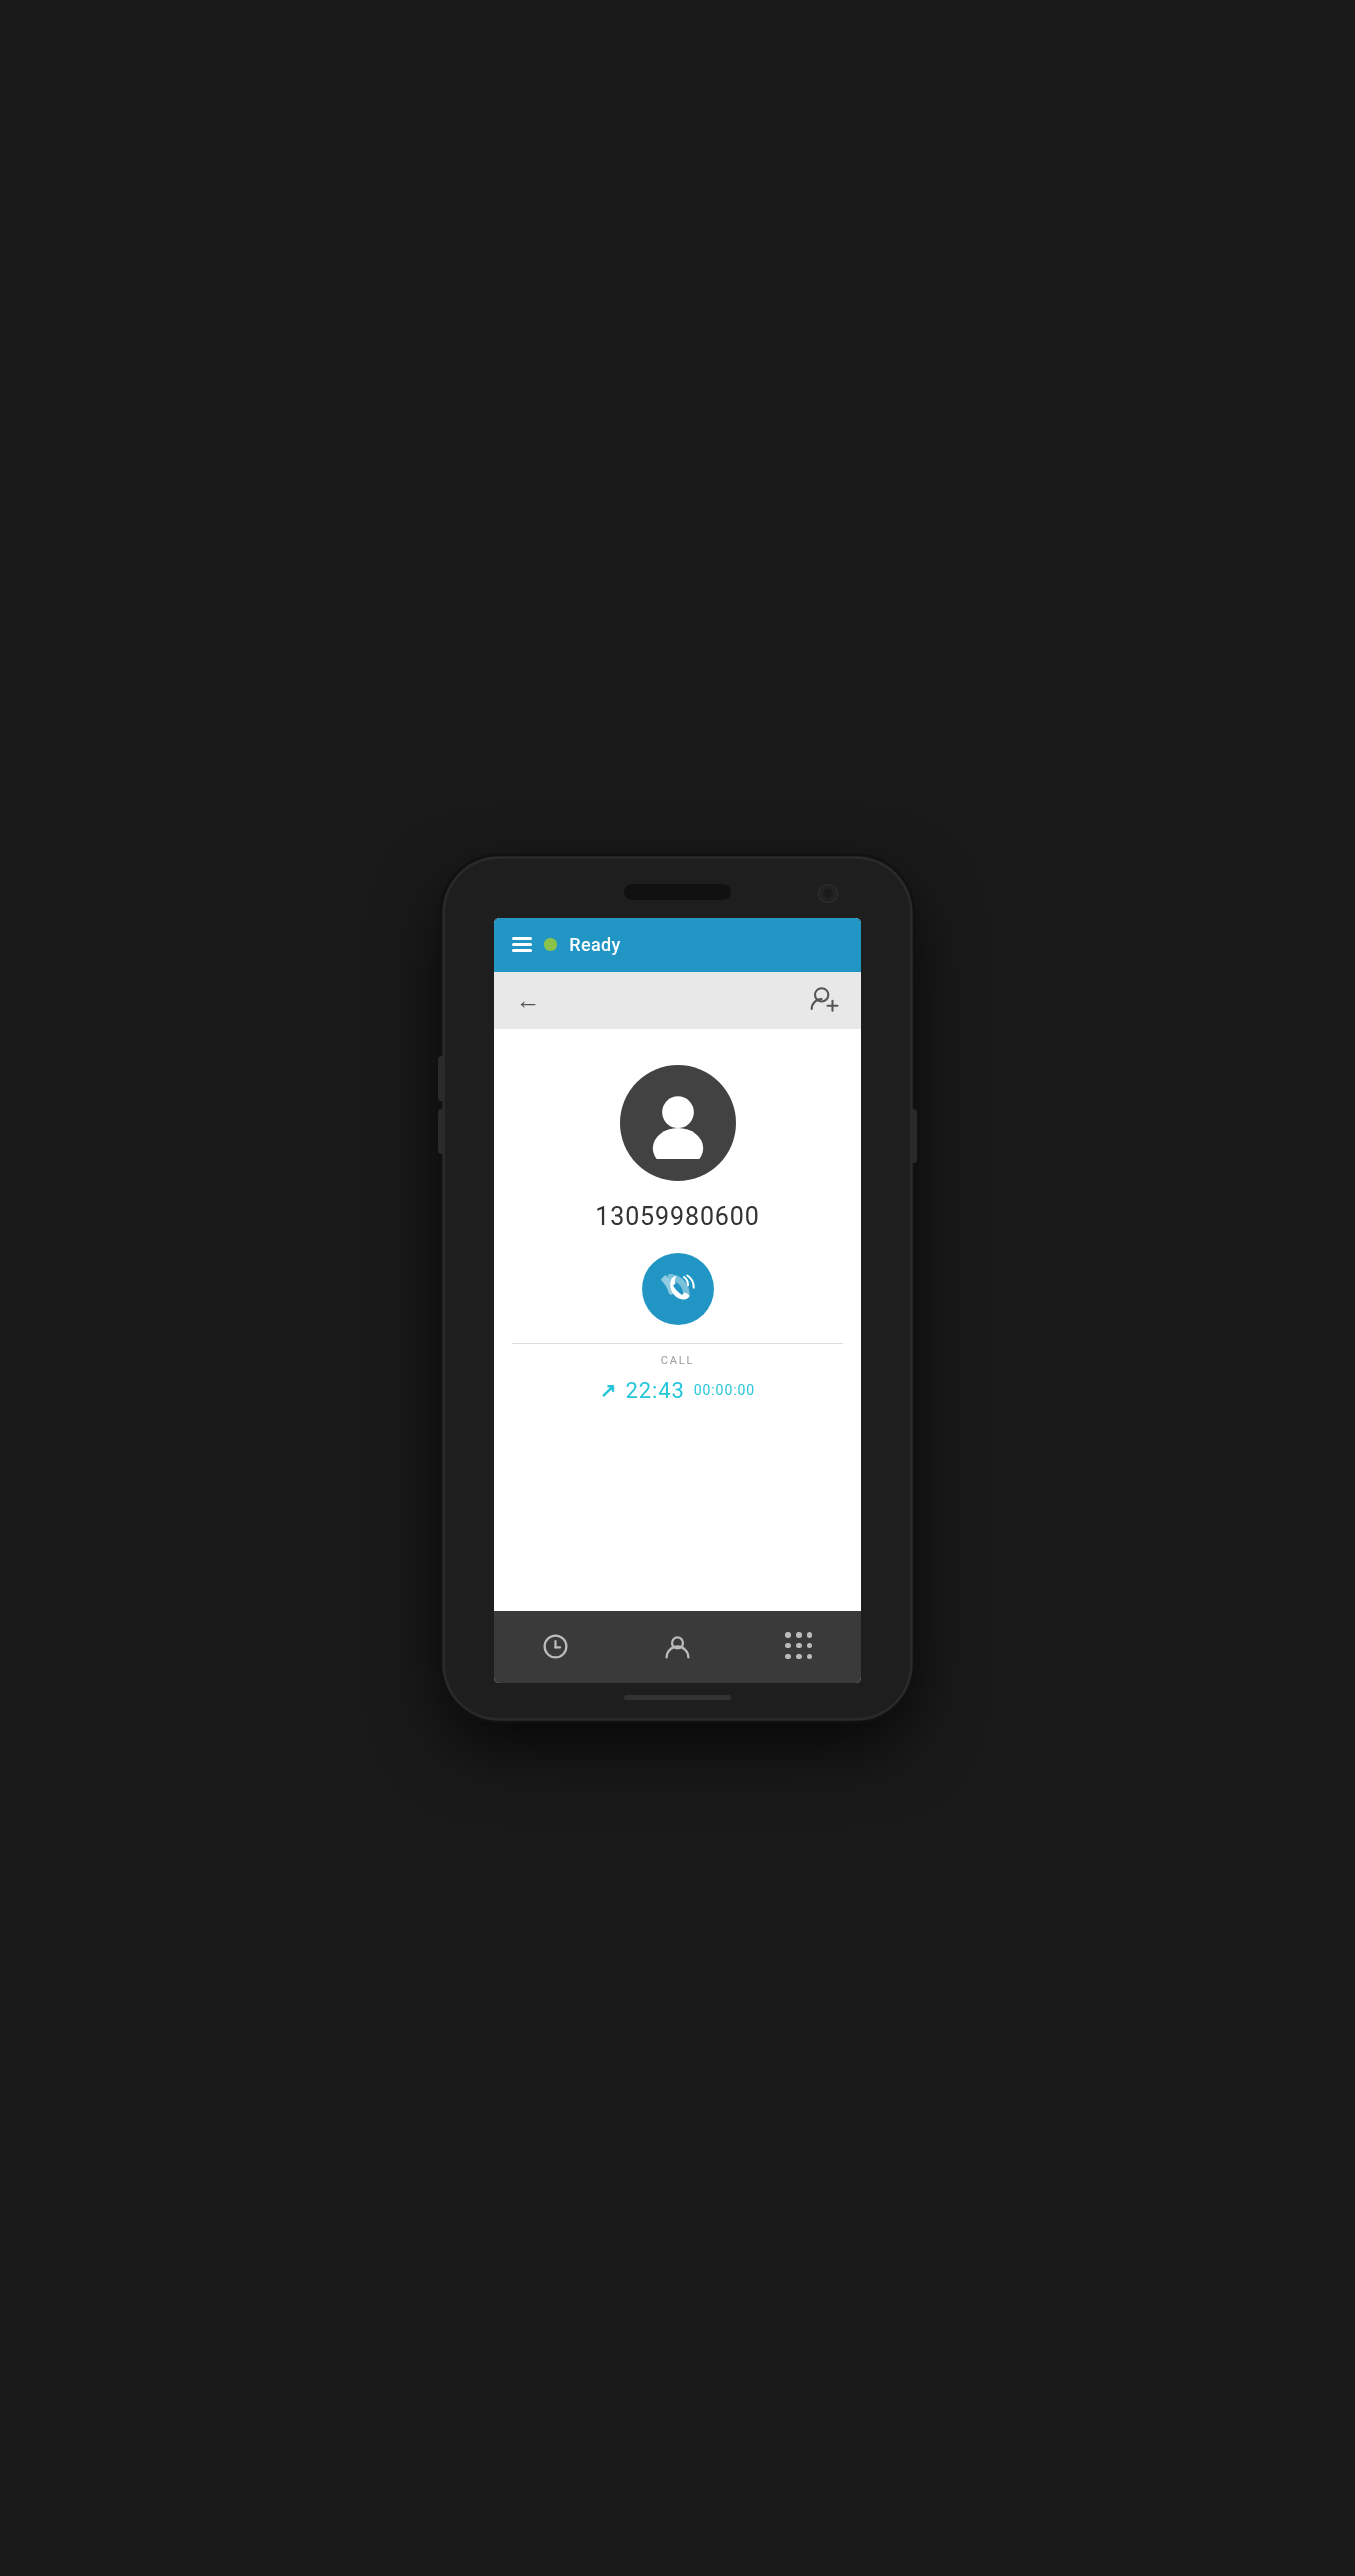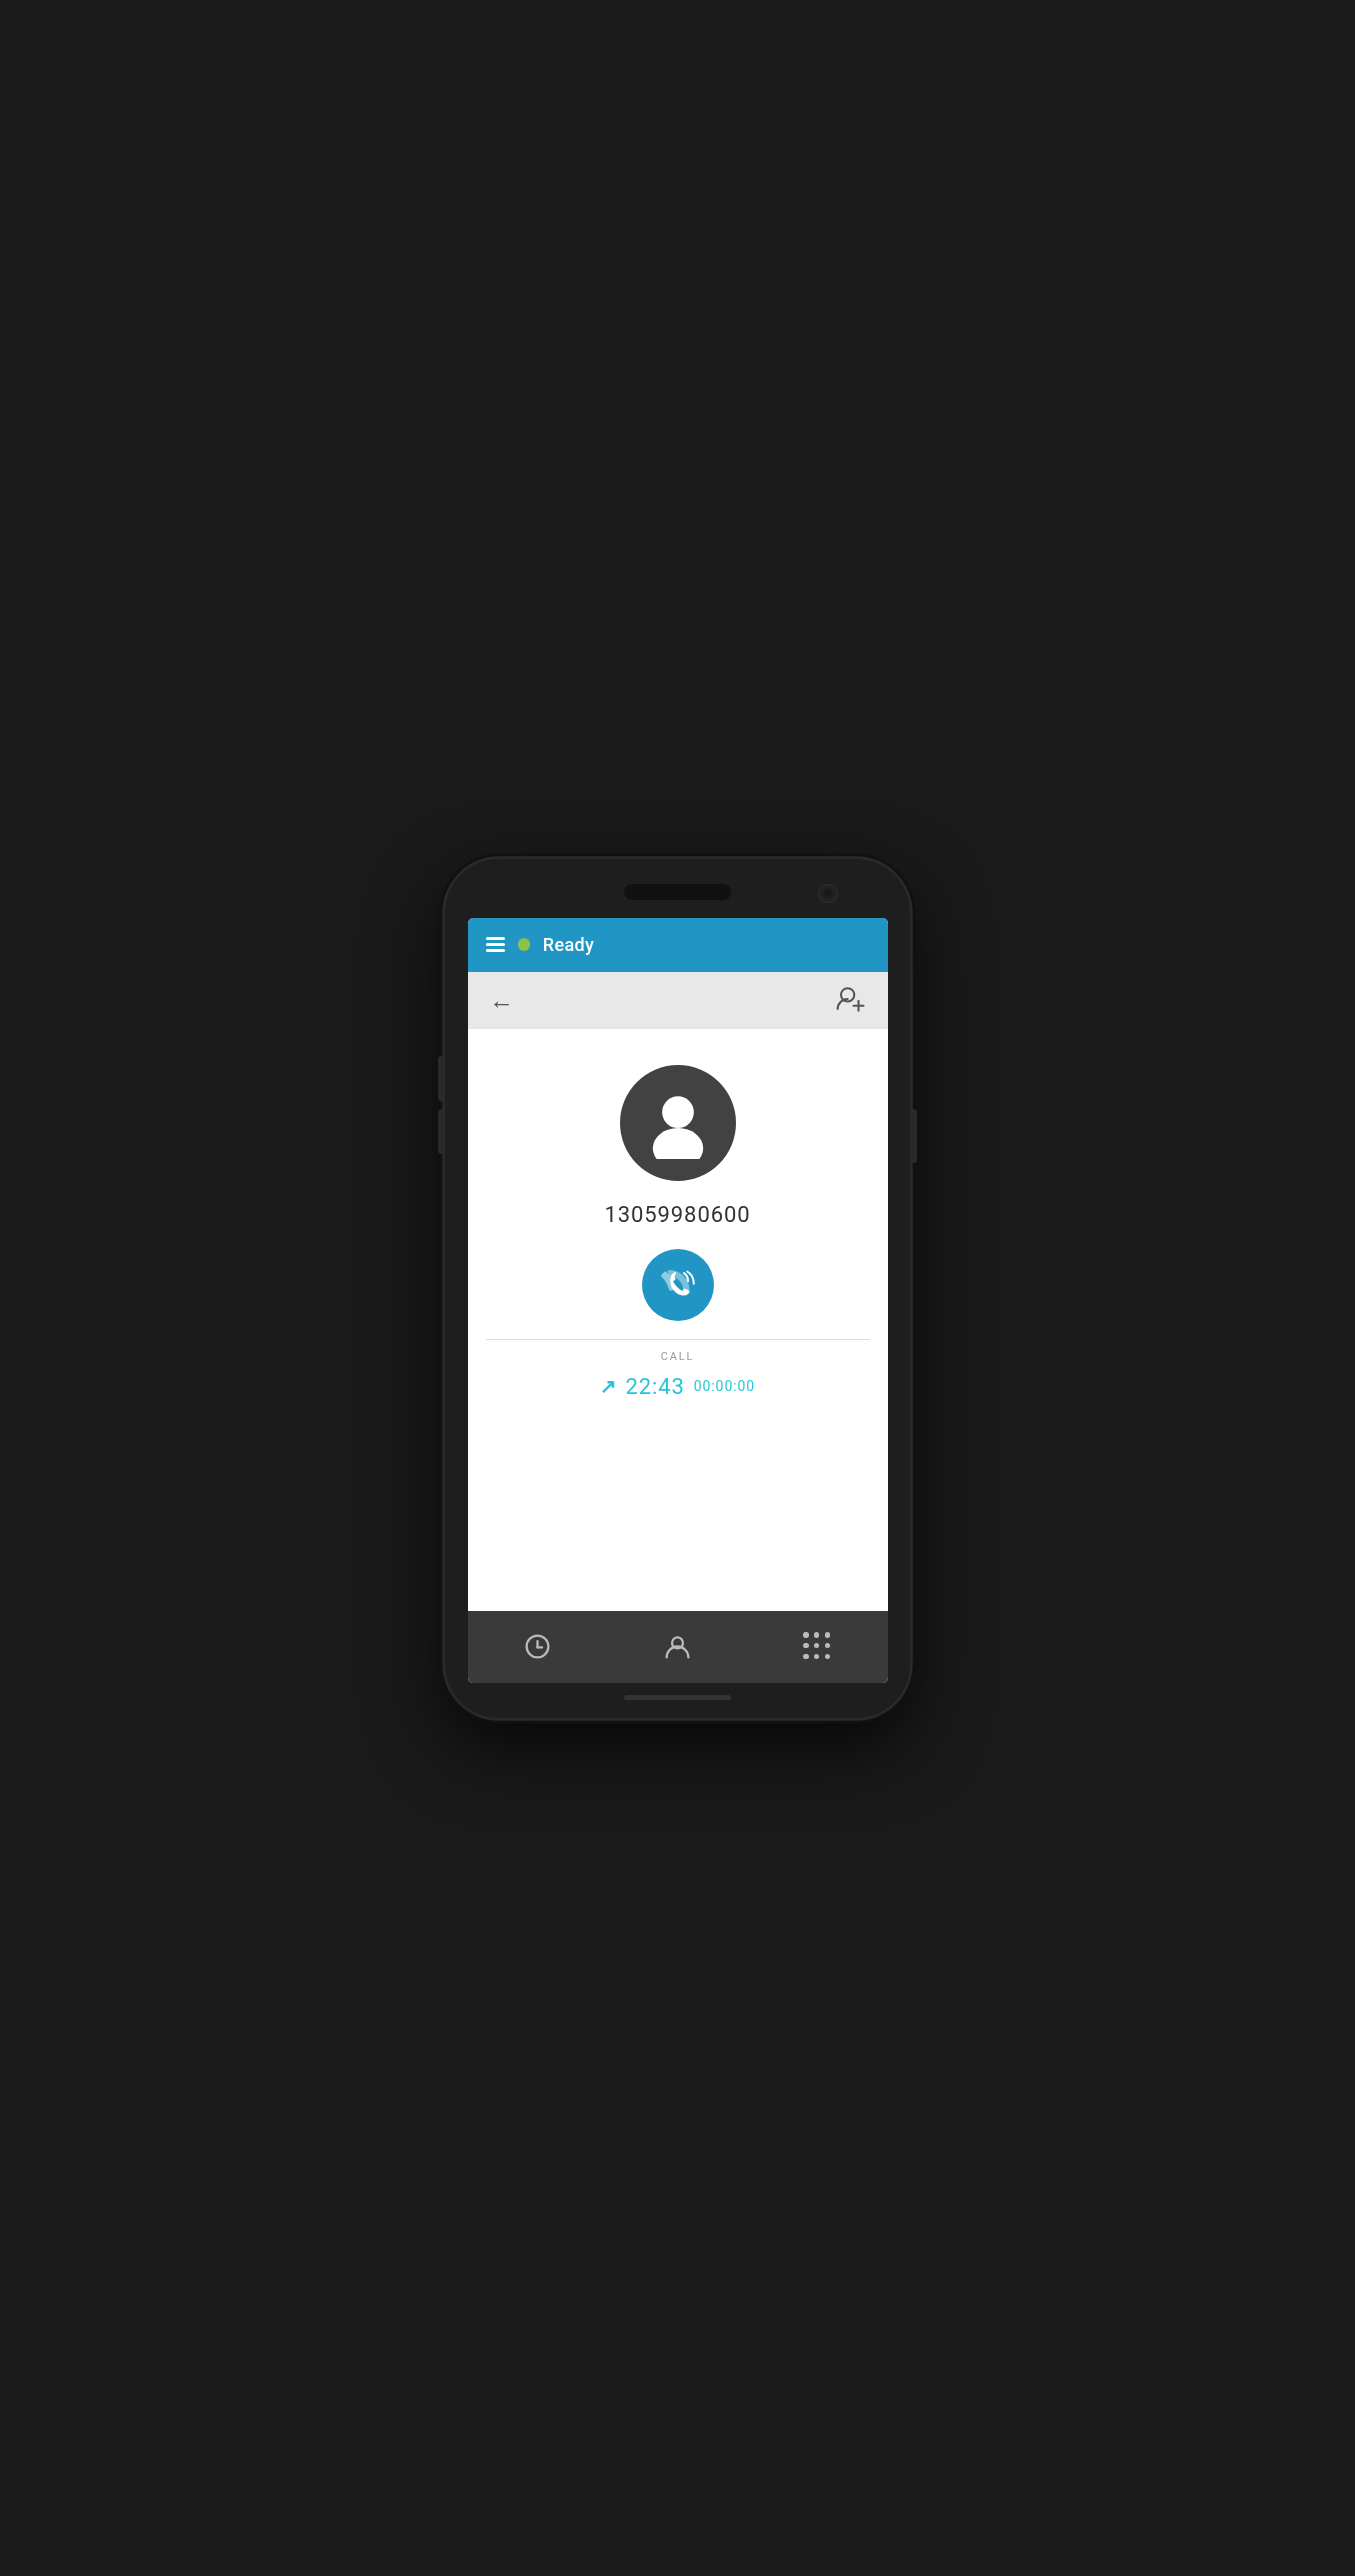--- a/index.html
+++ b/index.html
@@ -87,21 +87,21 @@
       left: -7.2px;
       top: 250px;
       width: 7.2px;
       height: 45px;
       background: #2a2a2a;
       border-radius: 3.6px 0 0 3.6px;
     }
 
     
     .screen {
-      width: 420px;
+      width: 367px;
       flex: 1;
       background: #f0f0f0;
       margin-top: 18px;
       border-radius: 5.4px;
       overflow: hidden;
       display: flex;
       flex-direction: column;
     }
 
     
@@ -183,21 +183,21 @@
       margin-bottom: 21.5px;
     }
 
     .avatar-svg {
       width: 72px;
       height: 72px;
       fill: white;
     }
 
     .phone-number {
-      font-size: 22px;
+      font-size: 25px;
       color: #333;
       font-weight: 400;
       letter-spacing: 0.9px;
       margin-bottom: 21.5px;
     }
 
     .call-button {
       width: 72px;
       height: 72px;
       background: #2196c4;

